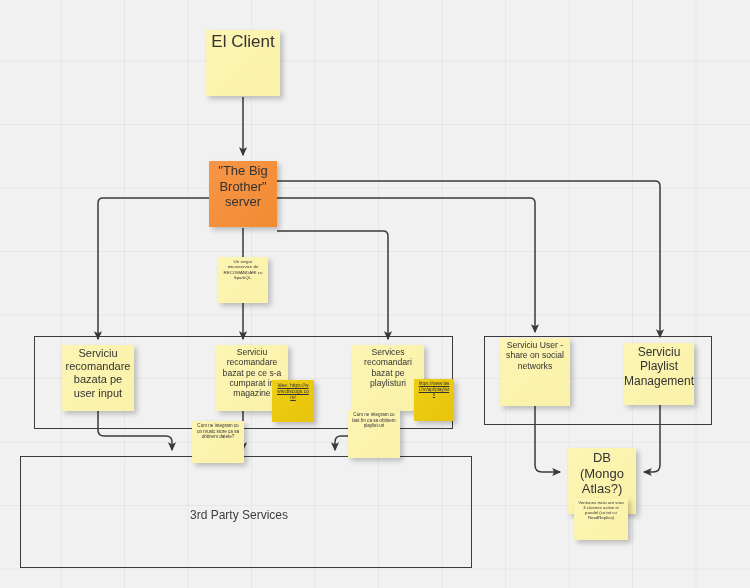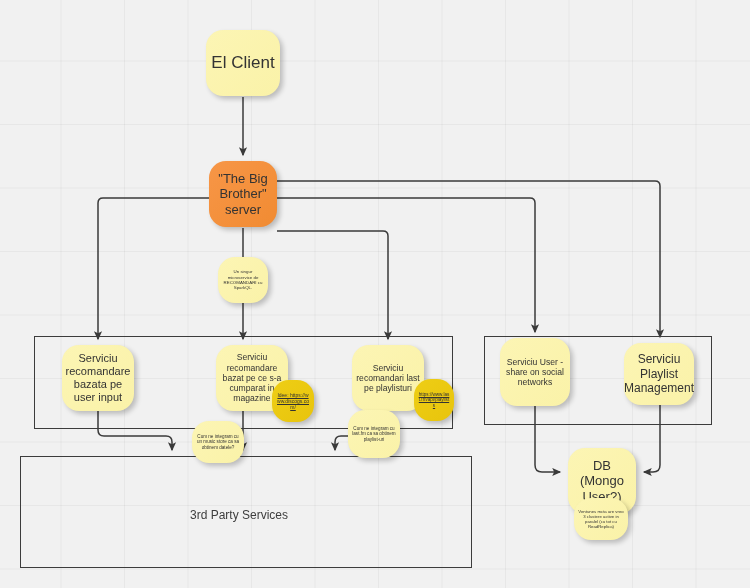--- a/index.html
+++ b/index.html
@@ -23,28 +23,27 @@
   #edges {
     position: absolute;
     left: 0; top: 0;
     width: 750px; height: 588px;
     pointer-events: none;
   }
   .node {
     position: absolute;
     box-sizing: border-box;
     display: flex;
-    align-items: center;
+    align-items: flex-start;
     justify-content: center;
     text-align: center;
     color: #333333;
     font-family: "Liberation Sans", sans-serif;
     line-height: 1.2;
     box-shadow: 3px 3px 5px rgba(0,0,0,0.22);
-    border-radius: 17px;
   }
   .sticky {
     background: #fcf4b0;
     background-image: linear-gradient(135deg, #fcf5b4 0%, #faf2a8 100%);
   }
   .sticky-gold {
     background: #ecc913;
     background-image: linear-gradient(135deg, #eece15 0%, #e8c40c 100%);
   }
   .sticky-orange {
@@ -147,21 +146,21 @@
 
   <div class="node sticky n-svc1">
     <div class="node-inner">Serviciu recomandare bazata pe user input</div>
   </div>
 
   <div class="node sticky n-svc2">
     <div class="node-inner">Serviciu recomandare bazat pe ce s-a cumparat in magazine</div>
   </div>
 
   <div class="node sticky n-svc3">
-    <div class="node-inner">Serviciu recomandari last pe playlisturi</div>
+    <div class="node-inner">Services recomandari bazat pe playlisturi</div>
   </div>
 
   <div class="node sticky-gold n-gold-discogs">
     <div class="node-inner link-note">Idee: https://www.discogs.com/</div>
   </div>
 
   <div class="node sticky-gold n-gold-lastfm">
     <div class="node-inner link-note">https://www.last.fm/api/playlists</div>
   </div>
 
@@ -175,20 +174,20 @@
 
   <div class="node sticky n-svc4">
     <div class="node-inner">Serviciu User - share on social networks</div>
   </div>
 
   <div class="node sticky n-svc5">
     <div class="node-inner">Serviciu Playlist Management</div>
   </div>
 
   <div class="node sticky n-db">
-    <div class="node-inner">DB (Mongo User?)</div>
+    <div class="node-inner">DB (Mongo Atlas?)</div>
   </div>
 
   <div class="node sticky n-note-db">
     <div class="node-inner">Ventunes mcta are vreo 3 clustere active in paralel (cu tot cu ReadReplica)</div>
   </div>
 
 </div>
 
 </body></html>

